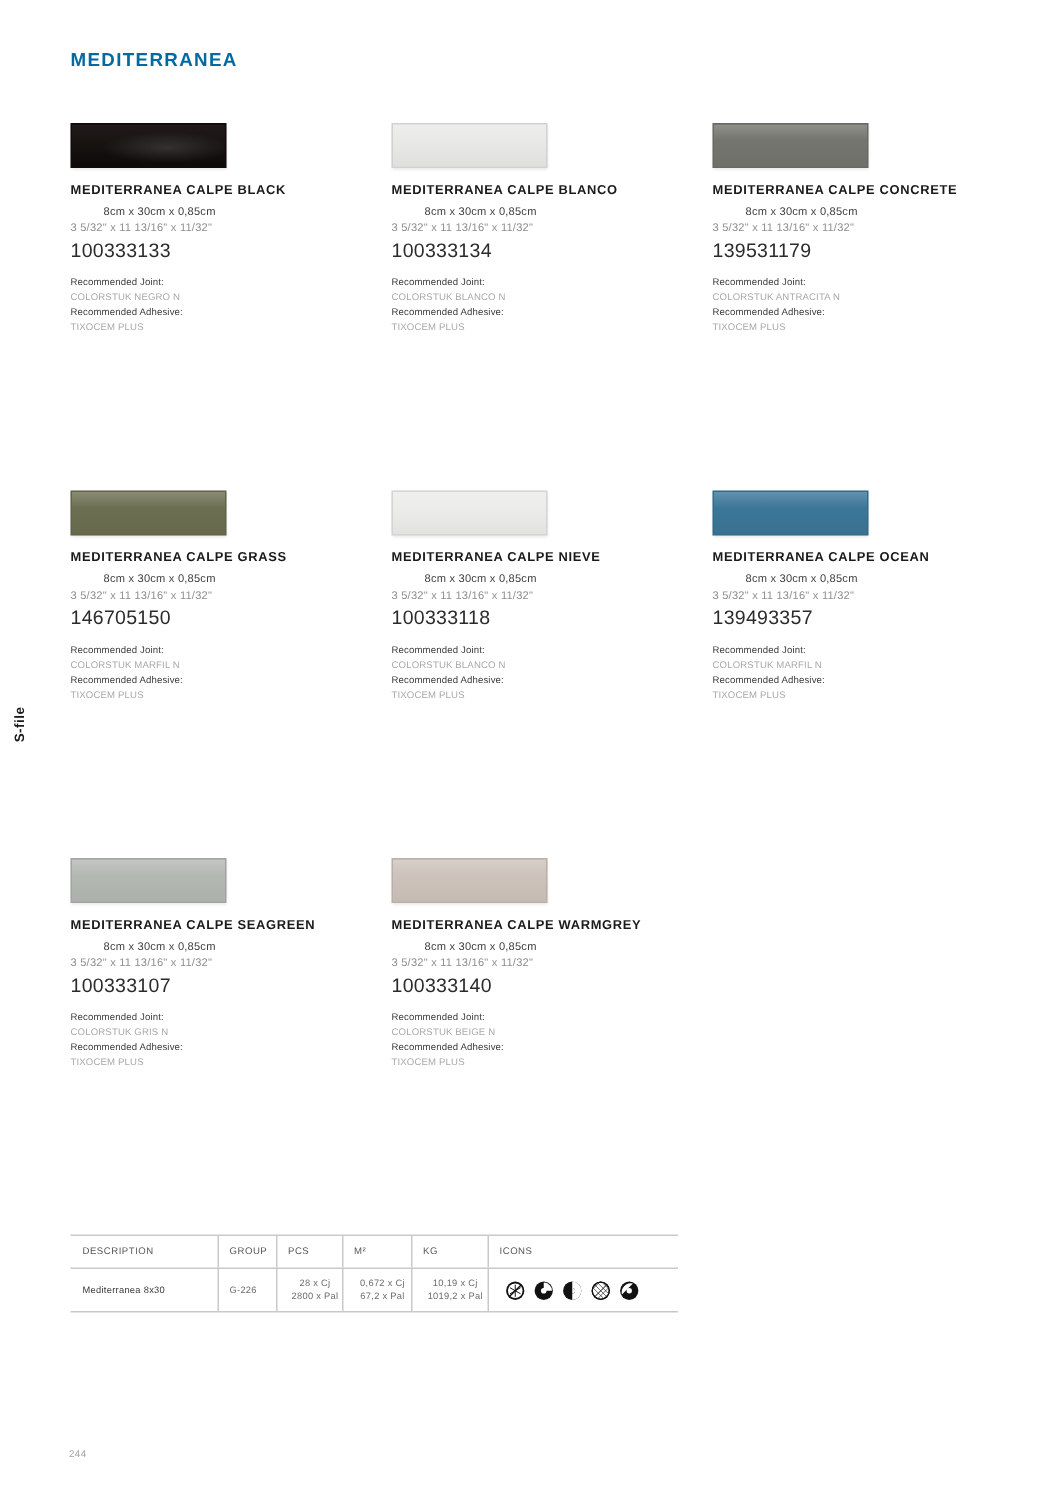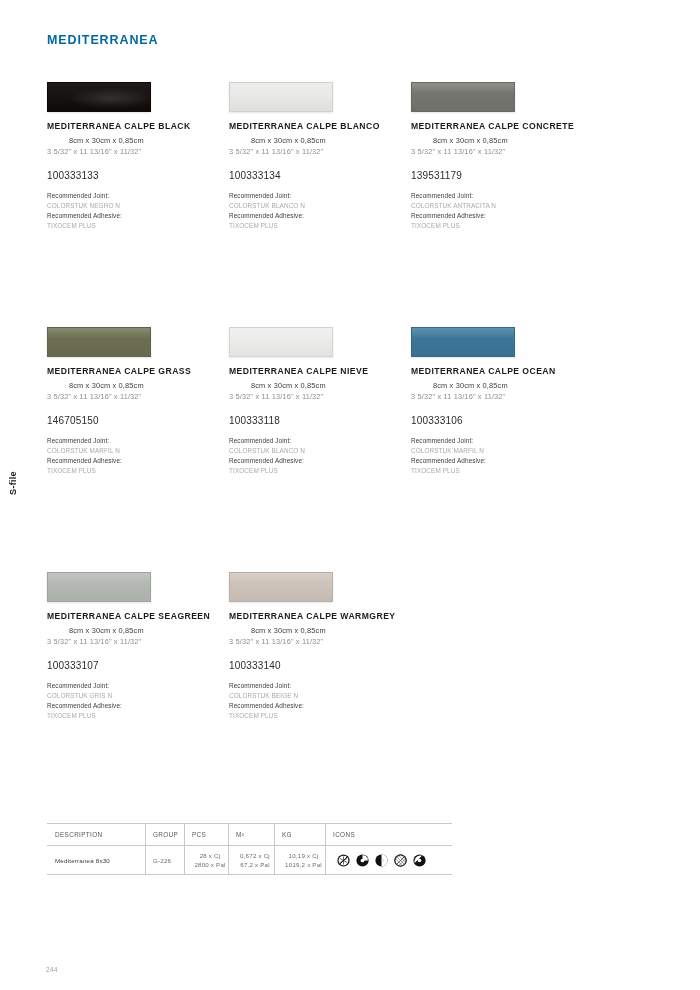--- a/index.html
+++ b/index.html
@@ -48,20 +48,21 @@
   
   .grid {
     position: absolute;
     left: 47px;
     top: 82px;
     width: 610px;
   }
   .row {
     display: flex;
     height: 245px;
+    justify-content: space-between;
   }
   .card {
     width: 182px;
     margin-right: 0px;
     flex: 0 0 182px;
   }
   .card.spacer { visibility: hidden; }
 
   .swatch {
     width: 104px;
@@ -98,22 +99,22 @@
     letter-spacing: 0.15px;
     padding-left: 22px;
   }
   .card-dim-in {
     margin-top: 2px;
     font-size: 7.4px;
     color: #8e8e8e;
     letter-spacing: 0.15px;
   }
   .card-code {
-    margin-top: 14px;
-    font-size: 10px;
+    margin-top: 3px;
+    font-size: 13px;
     color: #2b2b2b;
     letter-spacing: 0.2px;
   }
   .rec-block { margin-top: 10px; }
   .rec-label {
     font-size: 6.4px;
     color: #3d3d3d;
     letter-spacing: 0.1px;
     line-height: 1.55;
   }
@@ -256,21 +257,21 @@
         <div class="rec-label">Recommended Adhesive:</div>
         <div class="rec-value">TIXOCEM PLUS</div>
       </div>
     </div>
 
     <div class="card">
       <div class="swatch shadow" style="background: rgb(59, 118, 152);"></div>
       <div class="card-name">MEDITERRANEA CALPE OCEAN</div>
       <div class="card-dim">8cm x 30cm x 0,85cm</div>
       <div class="card-dim-in">3 5/32" x 11 13/16" x 11/32"</div>
-      <div class="card-code">100333106</div>
+      <div class="card-code">139493357</div>
       <div class="rec-block">
         <div class="rec-label">Recommended Joint:</div>
         <div class="rec-value">COLORSTUK MARFIL N</div>
         <div class="rec-label">Recommended Adhesive:</div>
         <div class="rec-value">TIXOCEM PLUS</div>
       </div>
     </div>
   </div>
 
   <div class="row">

